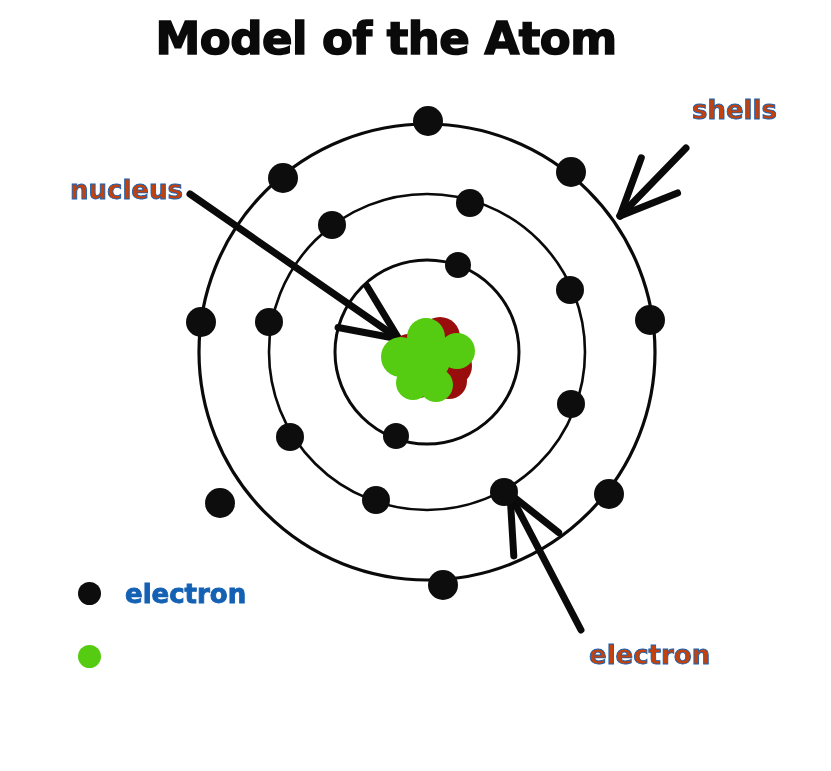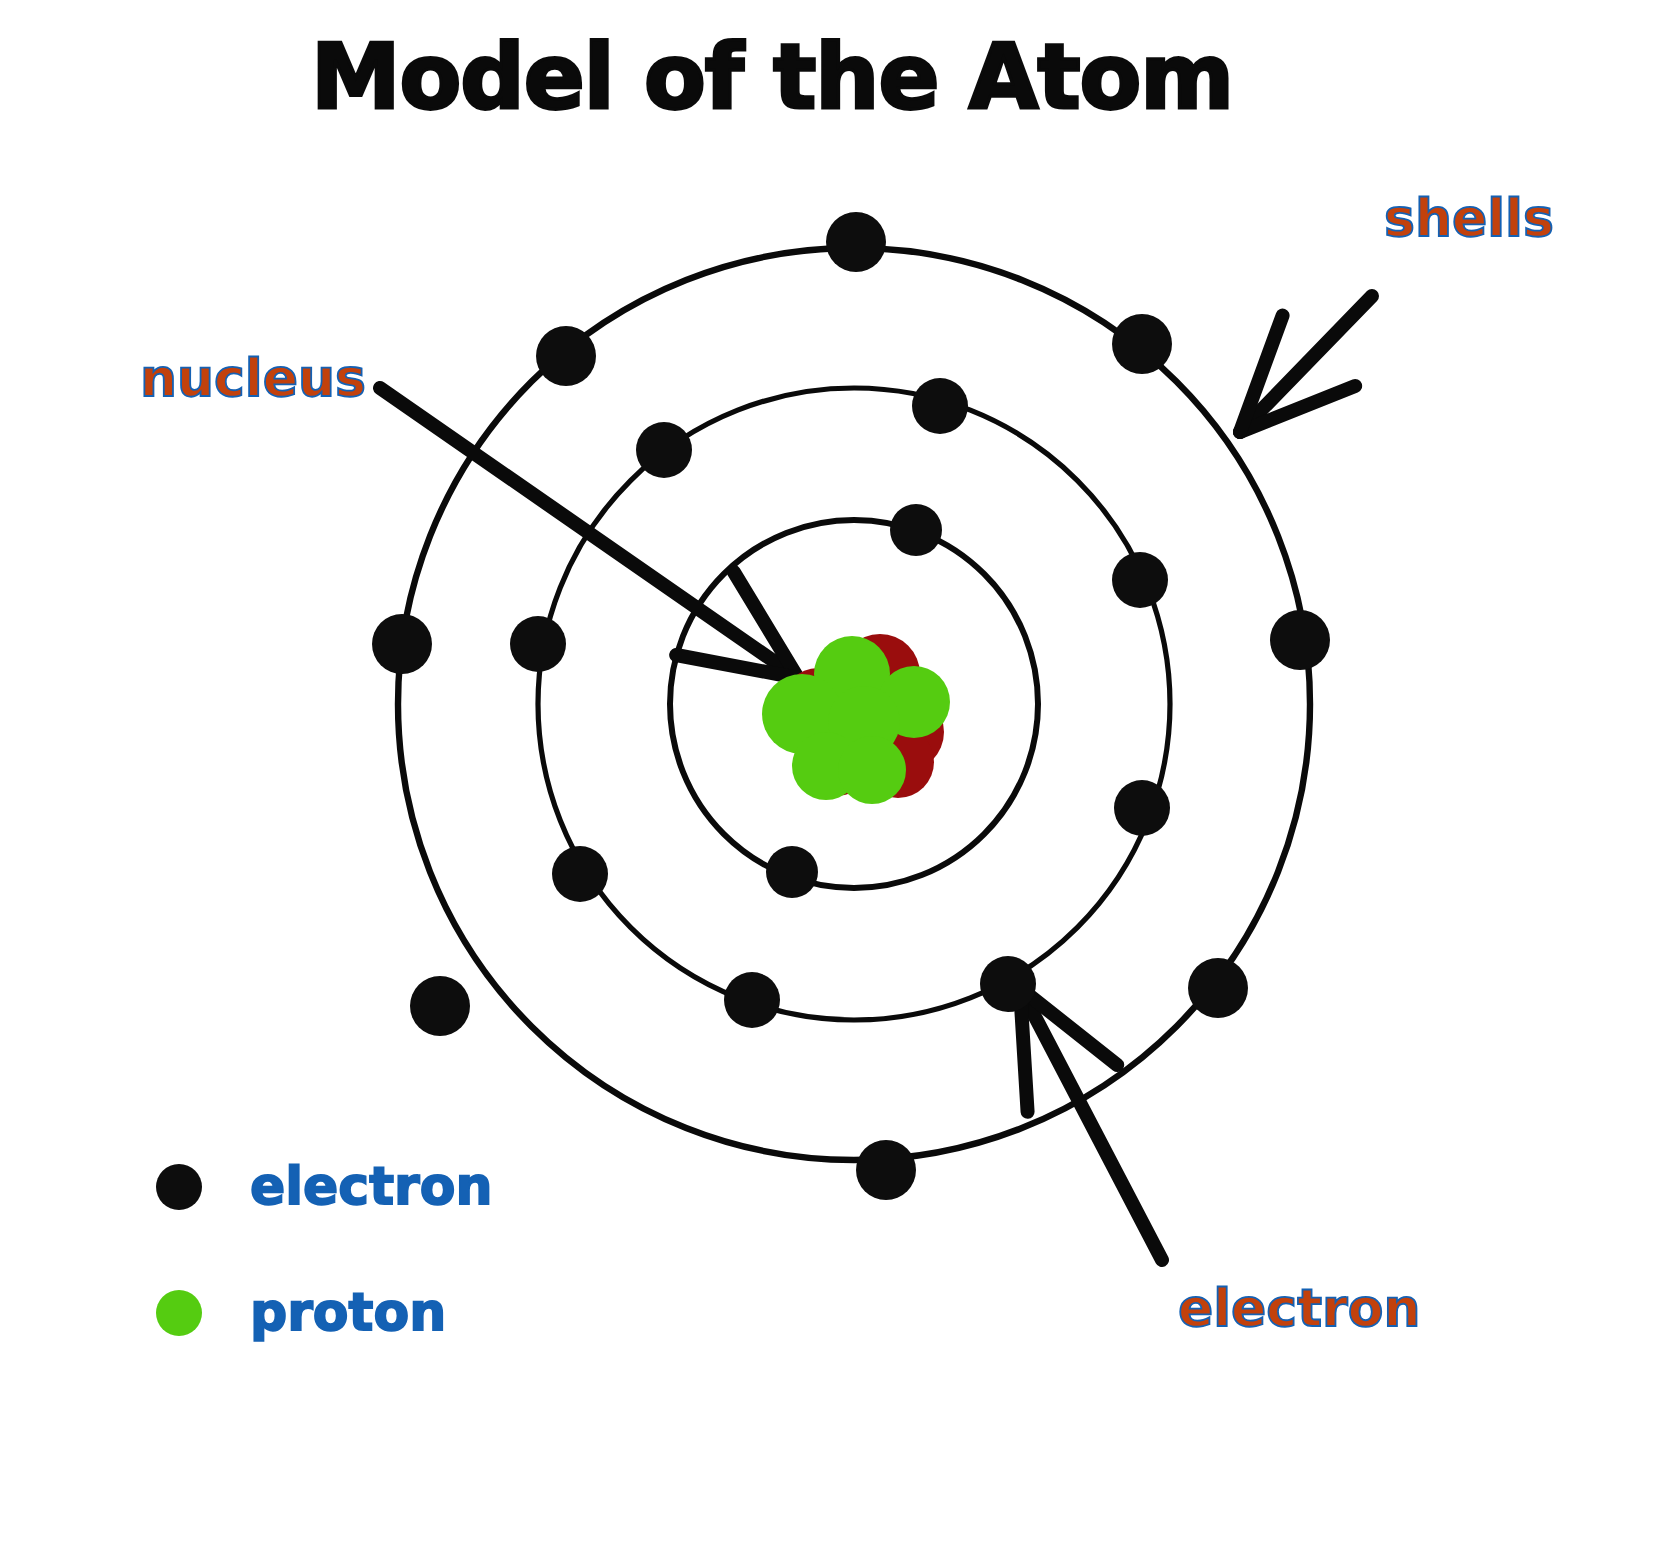--- a/index.html
+++ b/index.html
@@ -142,17 +142,16 @@
   <div class="label label-nucleus">nucleus</div>
   <div class="label label-electron-callout">electron</div>
 
   <div class="legend">
     <div class="legend-row">
       <span class="legend-dot" style="background:#0d0d0d"></span>
       <span class="legend-text">electron</span>
     </div>
     <div class="legend-row">
       <span class="legend-dot" style="background:#55cc11"></span>
-      <span class="legend-text">proton</span>
     </div>
   </div>
 
 </div>
 
 </body></html>

